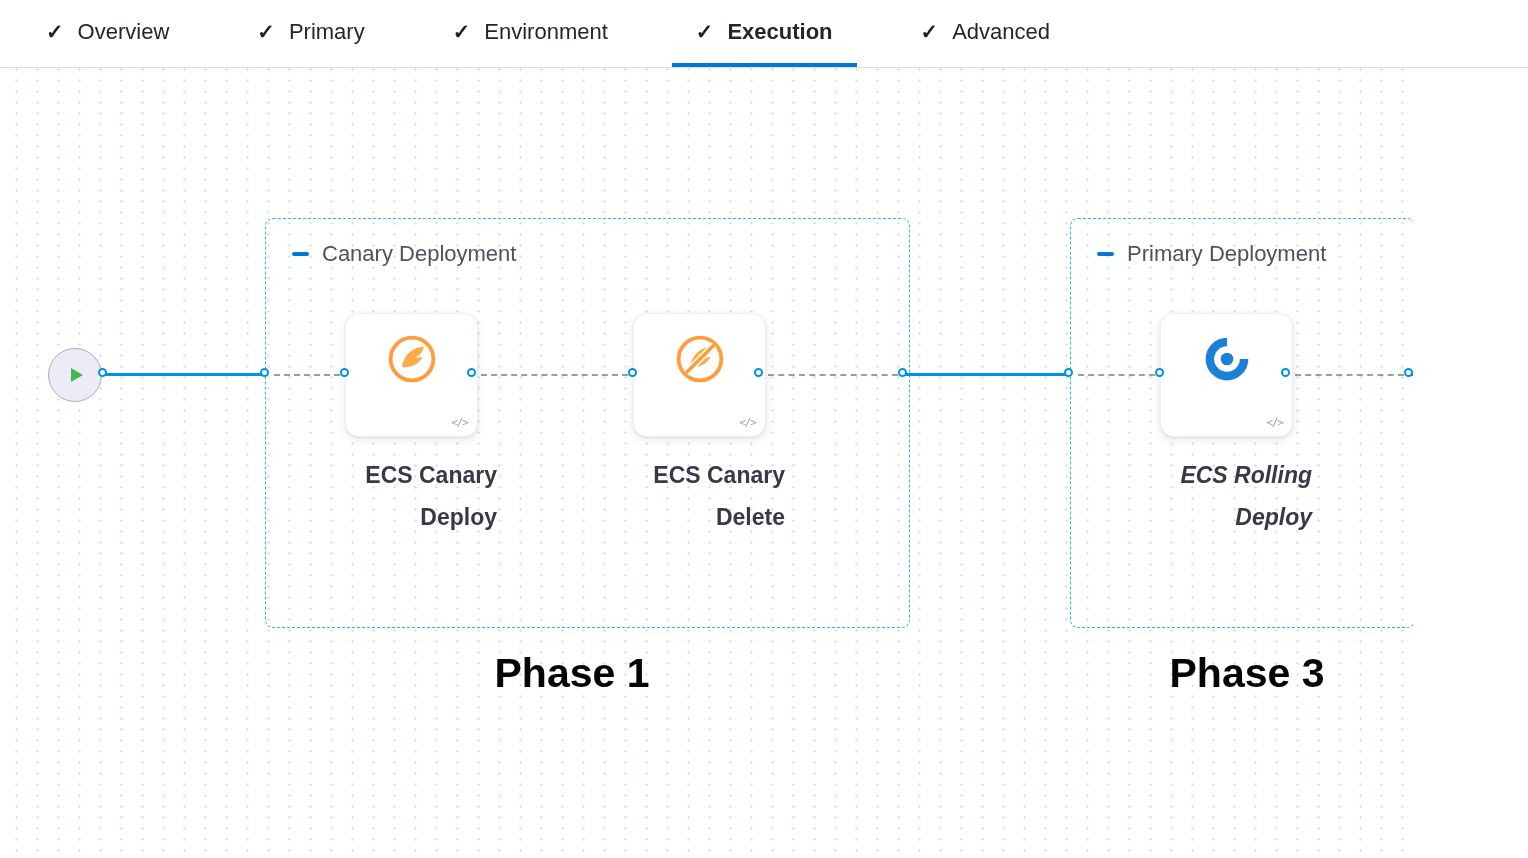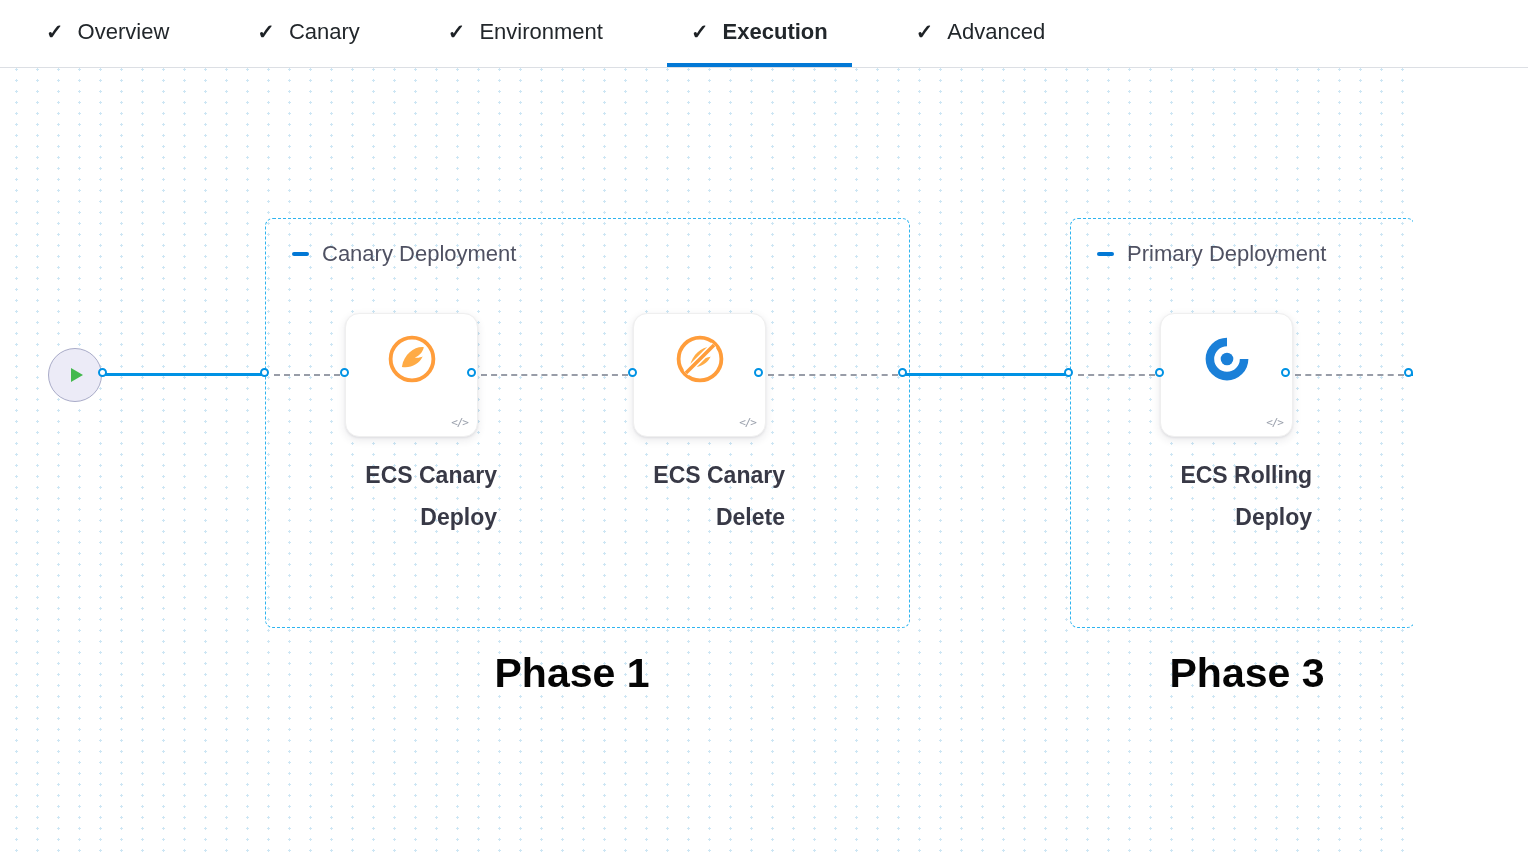--- a/index.html
+++ b/index.html
@@ -53,21 +53,21 @@
 </head>
 <body>
 
 <div class="tabbar">
   <div class="tab">
     <span class="check">✓</span>
     <span>Overview</span>
   </div>
   <div class="tab">
     <span class="check">✓</span>
-    <span>Canary</span>
+    <span>Primary</span>
   </div>
   <div class="tab">
     <span class="check">✓</span>
     <span>Environment</span>
   </div>
   <div class="tab active">
     <span class="check">✓</span>
     <span>Execution</span>
   </div>
   <div class="tab">
@@ -129,21 +129,21 @@
   <div class="step-card" style="left:1160px;">
     <svg class="step-icon" width="54" height="54" viewBox="0 0 48 48">
       <path d="M24 5 a19 19 0 1 0 19 19 l-7.6 0 a11.4 11.4 0 1 1 -11.4 -11.4 z" fill="#1b80d8"></path>
       <circle cx="24" cy="24" r="5.6" fill="#1b80d8"></circle>
     </svg>
     <span class="code-badge">&lt;/&gt;</span>
   </div>
 
   <div class="step-name" style="left:327px;">ECS Canary Deploy</div>
   <div class="step-name" style="left:615px;">ECS Canary Delete</div>
-  <div class="step-name" style="left:1142px;">ECS Rolling Deploy</div>
+  <div class="step-name" style="left:1142px;font-style:italic;">ECS Rolling Deploy</div>
 
   <div class="port" style="left:98px;"></div>
   <div class="port" style="left:260px;"></div>
   <div class="port" style="left:340px;"></div>
   <div class="port" style="left:467px;"></div>
   <div class="port" style="left:628px;"></div>
   <div class="port" style="left:754px;"></div>
   <div class="port" style="left:898px;"></div>
   <div class="port" style="left:1064px;"></div>
   <div class="port" style="left:1155px;"></div>

